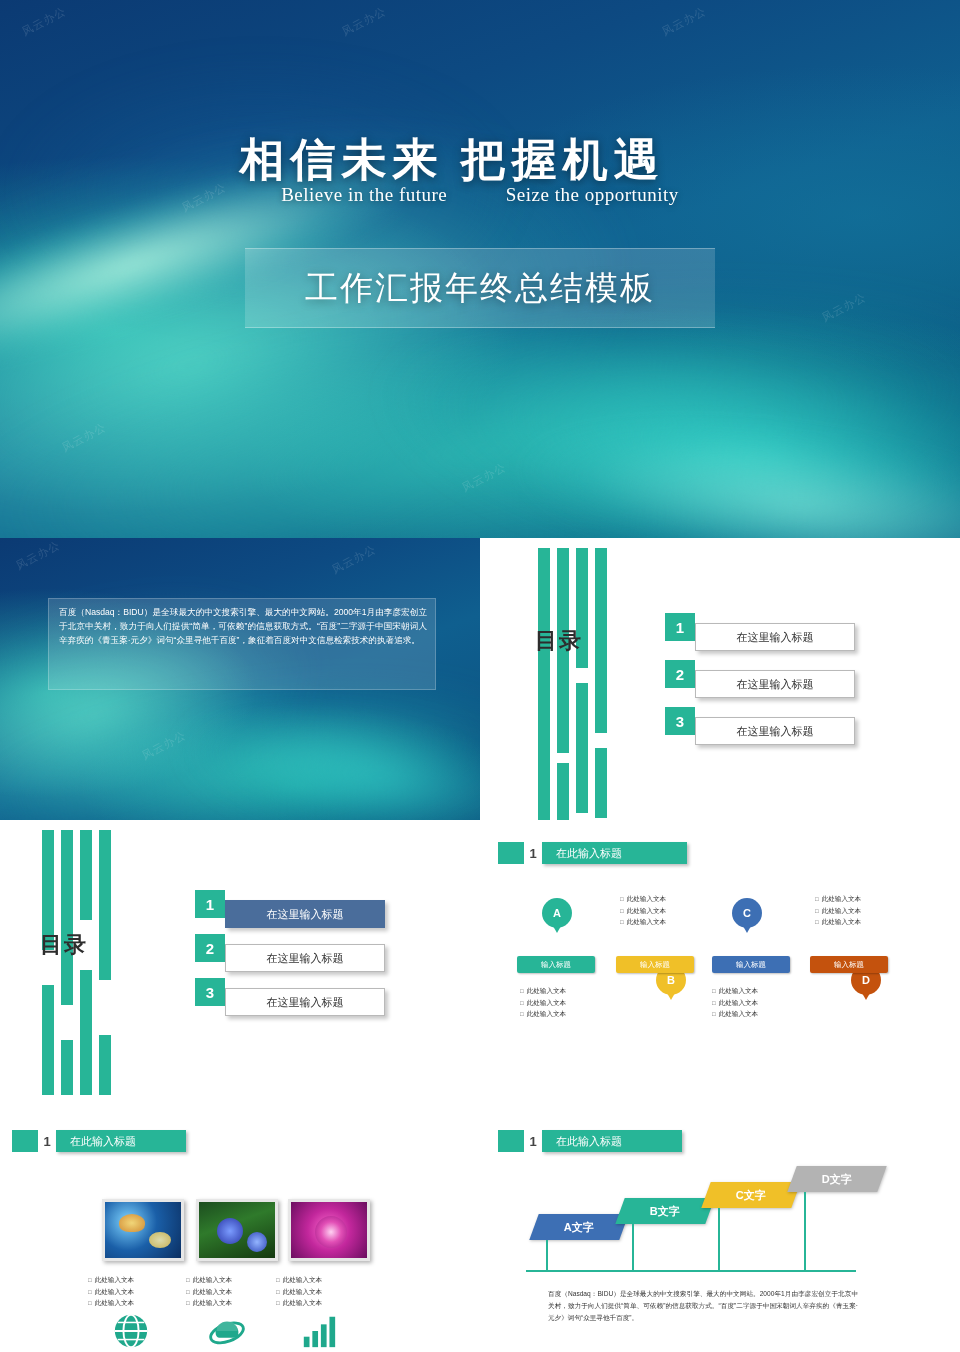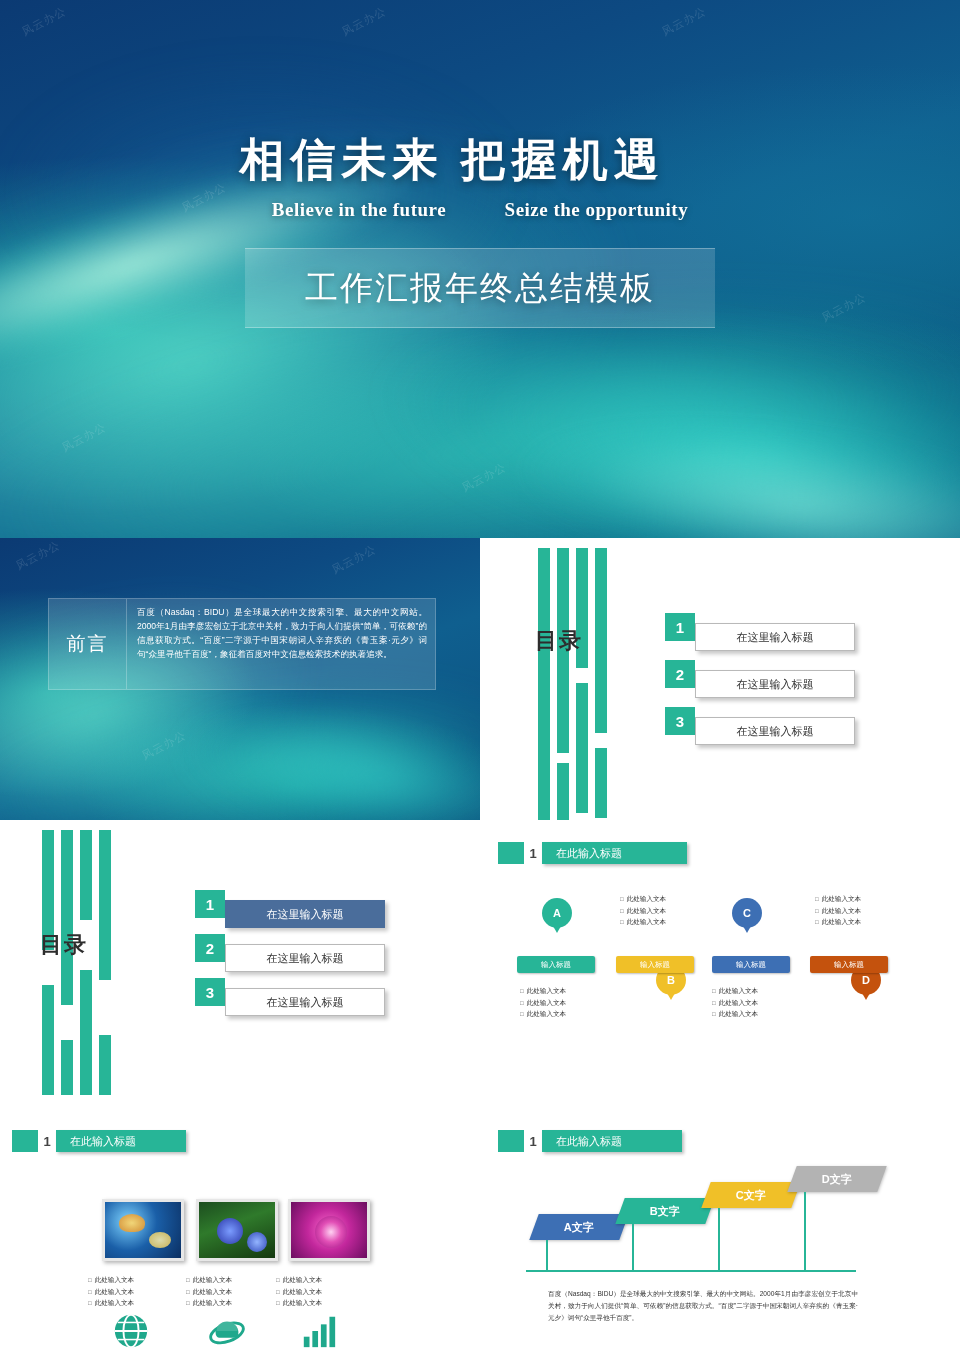--- a/index.html
+++ b/index.html
@@ -50,24 +50,24 @@
   .hero-title {
     position:absolute; top:130px; left:0; width:904px;
     text-align:center;
     color:#ffffff;
     font-family:"Liberation Serif", serif;
     font-size:45px; font-weight:bold;
     letter-spacing:6px;
     text-shadow: 0 2px 10px rgba(0,0,0,0.45);
   }
   .hero-sub {
-    position:absolute; top:199px; left:0; width:960px;
+    position:absolute; top:184px; left:0; width:960px;
     text-align:center; color:#ffffff;
     font-family:"Liberation Serif", serif;
-    font-size:19px; font-weight:bold;
+    font-size:19px; font-weight:normal;
     letter-spacing:0.5px;
     text-shadow: 0 1px 6px rgba(0,0,0,0.4);
   }
   .hero-sub span { display:inline-block; }
   .hero-sub .gap { width:48px; }
   .hero-band {
     position:absolute; left:245px; top:248px; width:470px; height:80px;
     background: rgba(255,255,255,0.16);
     border-top:1px solid rgba(255,255,255,0.30);
     border-bottom:1px solid rgba(255,255,255,0.30);
@@ -231,23 +231,20 @@
 
     <div class="slide slide2">
       <div class="wave s2w1"></div>
       <div class="wave s2w2"></div>
       <div class="wave s2w3"></div>
       <div class="wm" style="left:14px; top:10px;">风云办公</div>
       <div class="wm" style="left:330px; top:14px;">风云办公</div>
       <div class="wm" style="left:140px; top:200px;">风云办公</div>
 
       <div class="preface-box">
-        <div class="preface-label">
-          <span>前言</span>
-        </div>
         <div class="preface-text">百度（Nasdaq：BIDU）是全球最大的中文搜索引擎、最大的中文网站。2000年1月由李彦宏创立于北京中关村，致力于向人们提供“简单，可依赖”的信息获取方式。“百度”二字源于中国宋朝词人辛弃疾的《青玉案·元夕》词句“众里寻他千百度”，象征着百度对中文信息检索技术的执著追求。</div>
       </div>
     </div>
 
     <div class="slide toc-slide">
 
       <div class="bars" style="left:58px; top:10px; height:210px;">
         <div class="bar" style="height:150px;"></div>
         <div class="bar" style="height:205px;"></div>
         <div class="bar" style="height:120px; margin-top:0;"></div>

